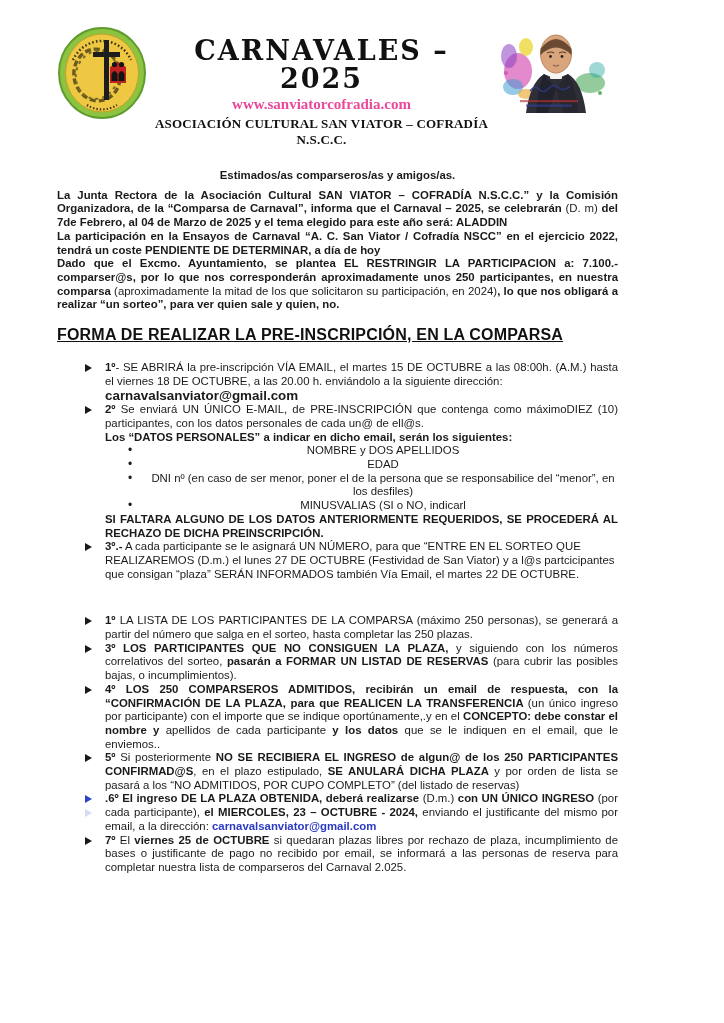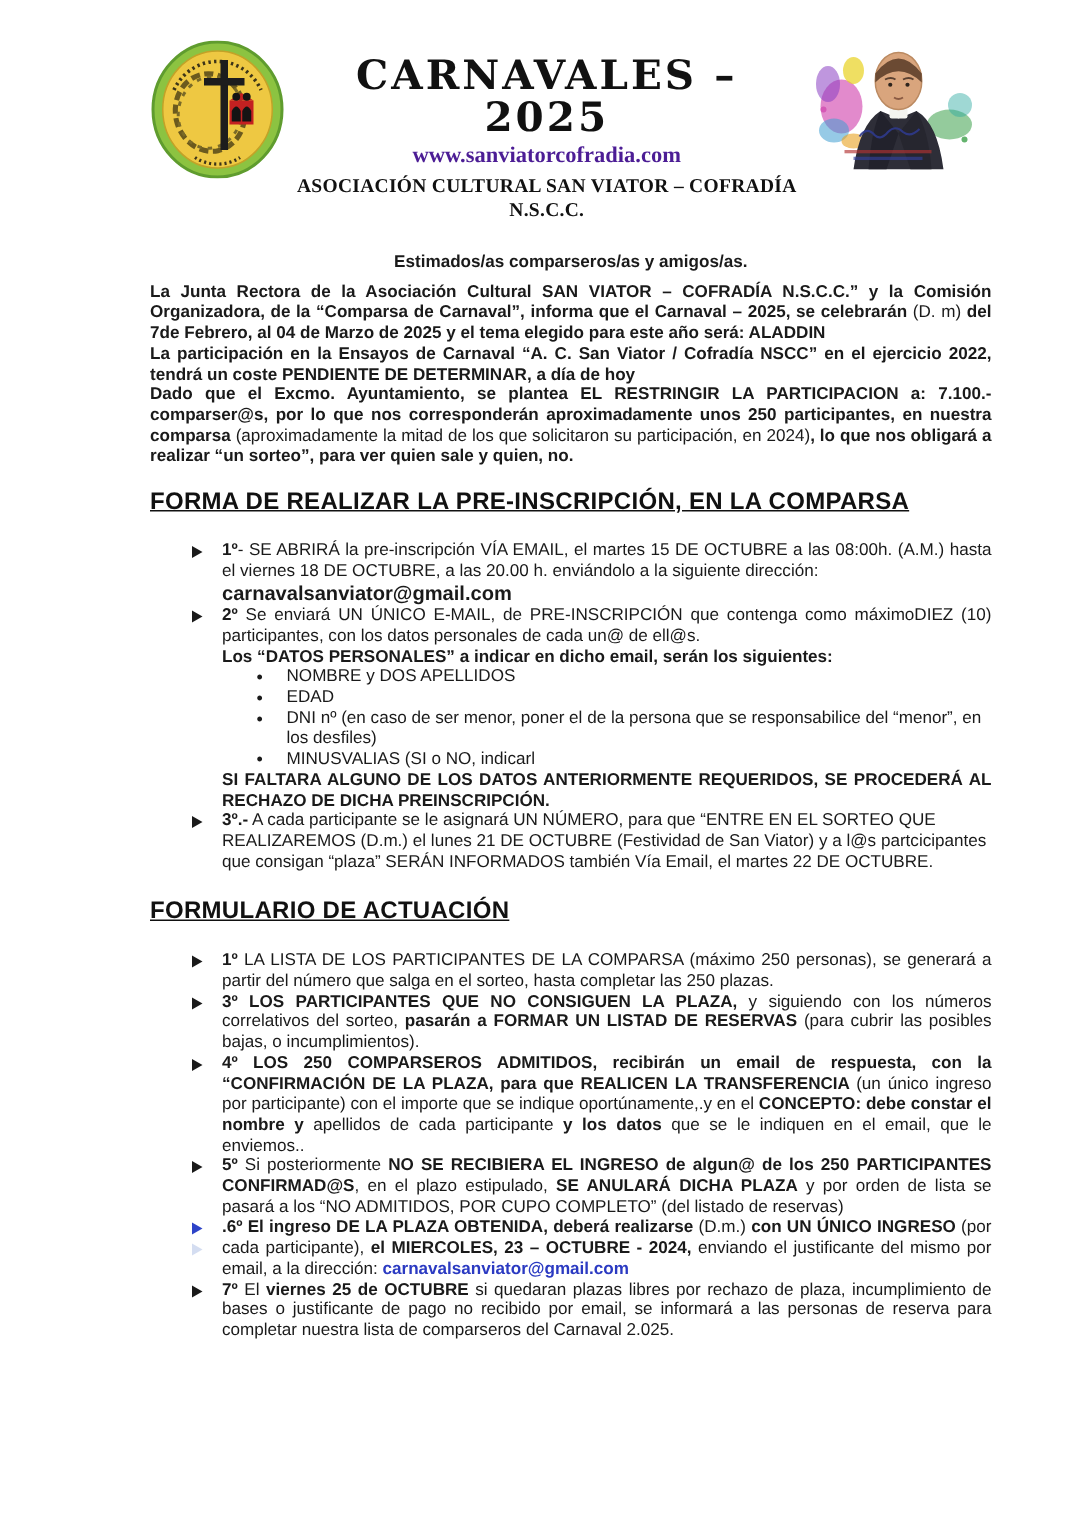--- a/index.html
+++ b/index.html
@@ -1,21 +1,21 @@
 <!DOCTYPE html>
 <html><head>
 <meta charset="utf-8">
 <style>
   html,body{margin:0;padding:0;}
   body{
     width:724px;height:1023px;background:#ffffff;overflow:hidden;
     font-family:"Liberation Sans","DejaVu Sans",sans-serif;
     color:#1a1a1a;
   }
-  .page{padding:27px 57px 0 57px;box-sizing:border-box;width:675px;margin-left:43px;}
+  .page{padding:27px 57px 0 57px;box-sizing:border-box;width:675px;}
   
   .hdr{display:flex;align-items:flex-start;}
   .hdr-left{flex:0 0 92px;}
   .hdr-right{flex:0 0 124px;display:flex;justify-content:flex-end;}
   .hdr-center{flex:1;text-align:center;padding-top:10px;}
   .title{
     font-family:"DejaVu Serif","Liberation Serif",serif;
     font-weight:700;font-size:27px;letter-spacing:2px;line-height:1.02;color:#111;
   }
   .website{
@@ -32,21 +32,21 @@
   .b{font-weight:700}
   .i{font-style:italic}
   .email-lg{font-size:13.4px;}
   .blk.h{margin:0;}
   .h-text{font-size:16px;font-weight:700;text-decoration:underline;letter-spacing:.2px;line-height:19px;color:#111;}
   .blk.li{display:flex;}
   .blk.li .marker{flex:0 0 20px;width:20px;margin-left:28px;padding-top:3px;display:flex;flex-direction:column;gap:6px;align-items:flex-start;}
   .blk.li .li-text{flex:1;text-align:justify;}
   .blk.li2{display:flex;}
   .blk.li2 .marker{flex:0 0 20px;width:20px;margin-left:71px;display:block;font-size:12px;}
-  .blk.li2 .li-text{flex:1;text-align:left;}
+  .blk.li2 .li-text{flex:1;text-align:center;}
   .blk.cont{margin-left:48px;text-align:justify;}
   .tri{display:block;width:0;height:0;border-top:4px solid transparent;border-bottom:4px solid transparent;border-left:7px solid #1a1a1a;}
   .tri.ghost{opacity:.5;}
 </style>
 </head>
 <body>
 
 <div class="page">
 
   <div class="hdr">
@@ -69,21 +69,21 @@
         <path d="M53,40 l8,-5 l8,5 z" fill="#c32121"></path>
         <circle cx="57.5" cy="37.5" r="2.6" fill="#141414"></circle>
         <circle cx="64.5" cy="37.5" r="2.6" fill="#141414"></circle>
         <path d="M54.5,47 q3,-6 6,0 v7 h-6 z" fill="#141414"></path>
         <path d="M61.5,47 q3,-6 6,0 v7 h-6 z" fill="#141414"></path>
       </svg>
     </div>
 
     <div class="hdr-center">
       <div class="title">CARNAVALES – 2025</div>
-      <div class="website" style="color: #4c1d95;">www.sanviatorcofradia.com</div>
+      <div class="website" style="color: #ec4899;">www.sanviatorcofradia.com</div>
       <div class="assoc">ASOCIACIÓN CULTURAL SAN VIATOR – COFRADÍA N.S.C.C.</div>
     </div>
 
     <div class="hdr-right">
 
       <svg width="122" height="86" viewBox="0 0 122 86">
 
         <ellipse cx="22" cy="44" rx="14" ry="18" fill="#d24bb0" opacity=".65"></ellipse>
         <ellipse cx="13" cy="29" rx="8" ry="12" fill="#8a3fc2" opacity=".55"></ellipse>
         <ellipse cx="30" cy="20" rx="7" ry="9" fill="#e8d11f" opacity=".7"></ellipse>
@@ -151,24 +151,23 @@
       </div>
       <div class="blk li2">
         <span class="marker">•</span>
         <span class="li-text"><span>MINUSVALIAS (SI o NO, indicarl</span></span>
       </div>
       <div class="blk cont"><span class="b">SI FALTARA ALGUNO DE LOS DATOS ANTERIORMENTE REQUERIDOS, SE PROCEDERÁ AL RECHAZO DE DICHA PREINSCRIPCIÓN.</span></div>
       <div class="blk li">
         <span class="marker">
           <i class="tri" style="border-left-color: rgb(26, 26, 26);"></i>
         </span>
-        <span class="li-text" style="text-align: left;"><span class="b">3º.-</span><span> A cada participante se le asignará UN NÚMERO, para que “ENTRE EN EL SORTEO QUE REALIZAREMOS (D.m.) el lunes 21 DE OCTUBRE (Festividad de San Viator) y a l@s partcicipantes que consigan “plaza” SERÁN INFORMADOS también Vía Email, el martes 22 DE OCTUBRE.</span></span>
+        <span class="li-text" style="text-align: left;"><span class="b">3º.-</span><span> A cada participante se le asignará UN NÚMERO, para que “ENTRE EN EL SORTEO QUE REALIZAREMOS (D.m.) el lunes 27 DE OCTUBRE (Festividad de San Viator) y a l@s partcicipantes que consigan “plaza” SERÁN INFORMADOS también Vía Email, el martes 22 DE OCTUBRE.</span></span>
       </div>
       <div style="height: 16px;"></div>
-      <div class="blk h"><span class="h-text">FORMULARIO DE ACTUACIÓN</span></div>
       <div style="height: 17px;"></div>
       <div class="blk li">
         <span class="marker">
           <i class="tri" style="border-left-color: rgb(26, 26, 26);"></i>
         </span>
         <span class="li-text"><span class="b">1º</span><span> LA LISTA DE LOS PARTICIPANTES DE LA COMPARSA (máximo 250 personas), se generará a partir del número que salga en el sorteo, hasta completar las 250 plazas.</span></span>
       </div>
       <div class="blk li">
         <span class="marker">
           <i class="tri" style="border-left-color: rgb(26, 26, 26);"></i>

